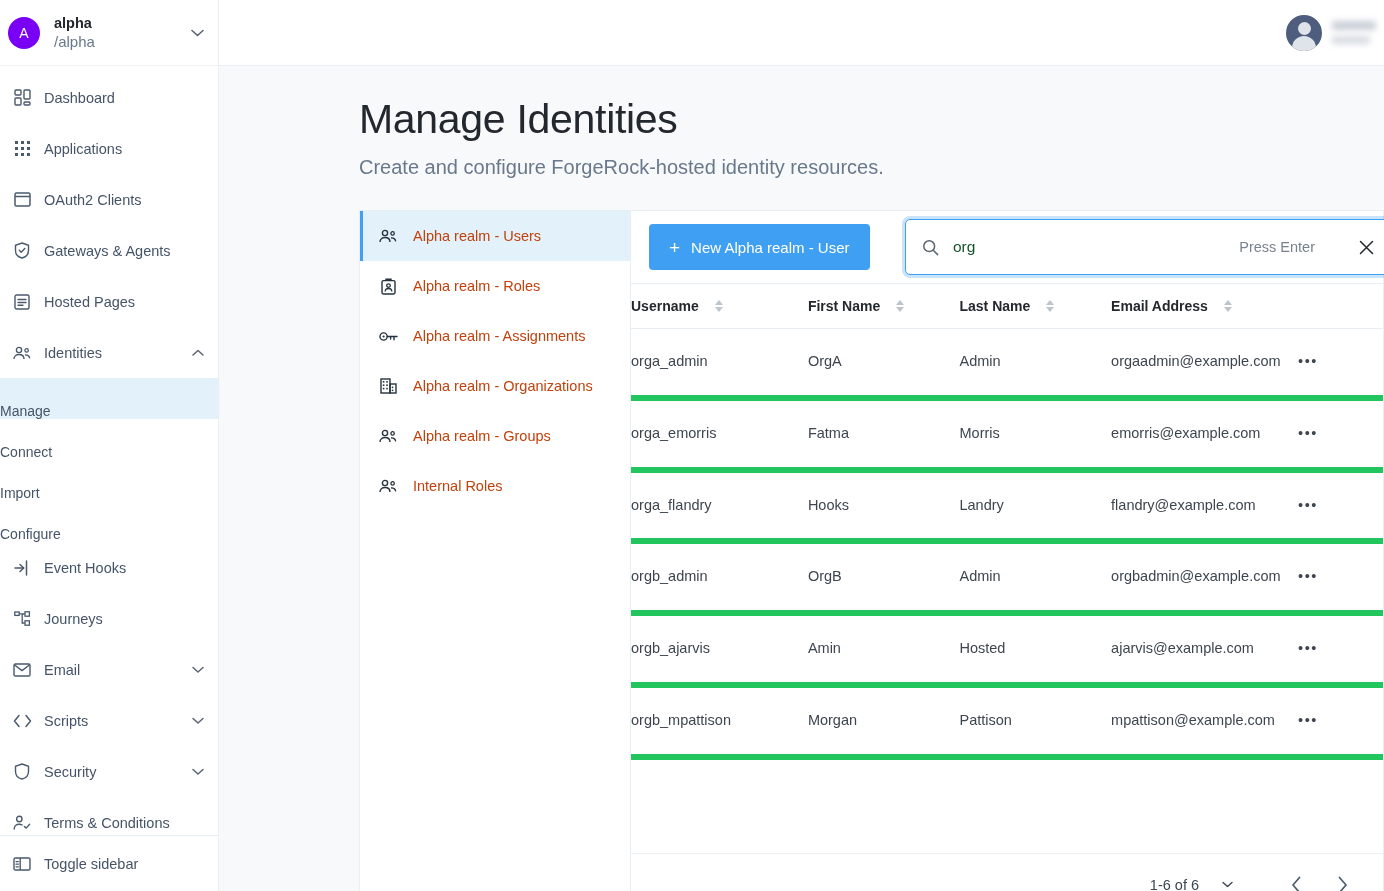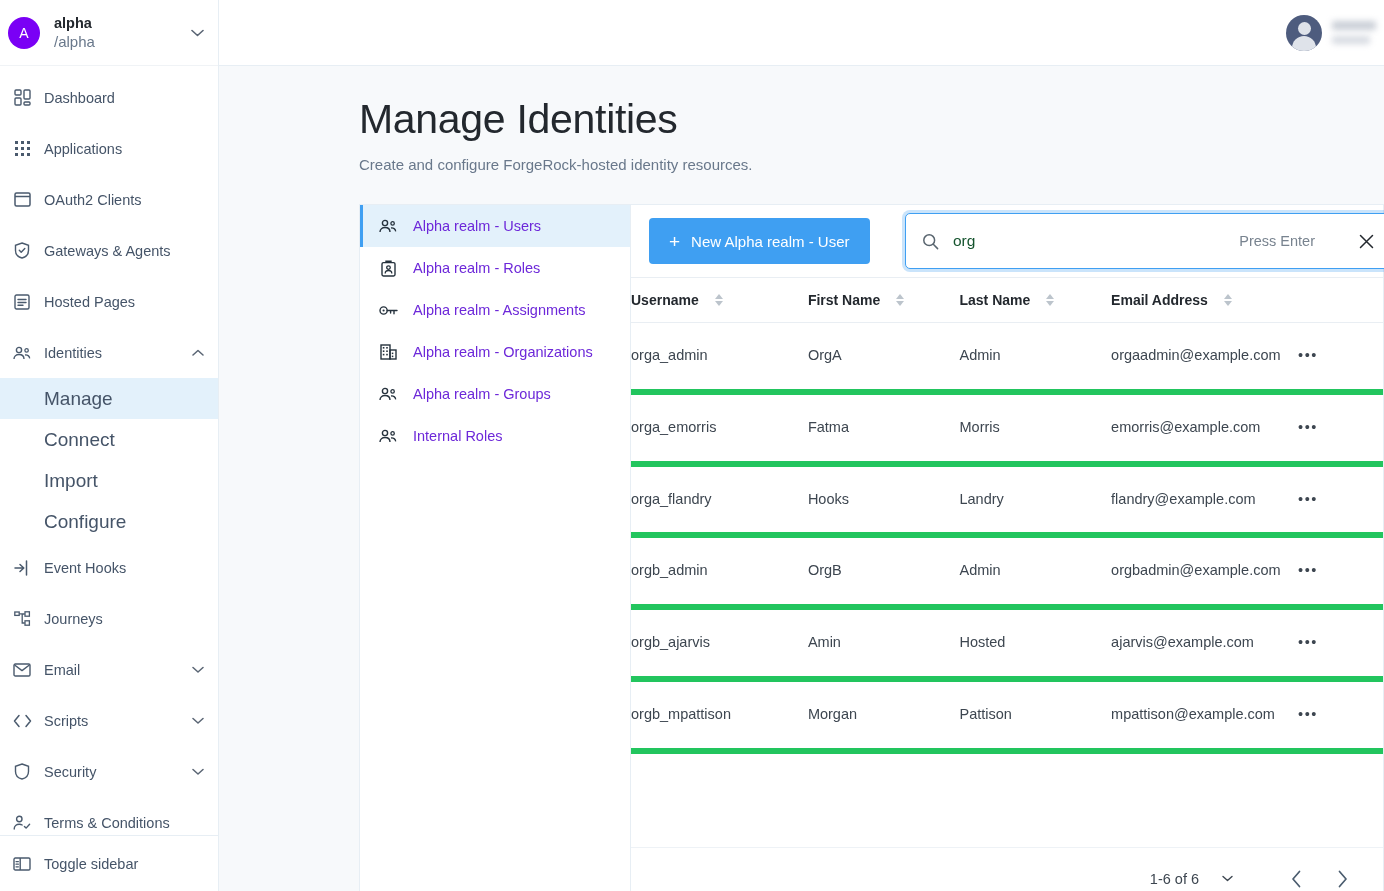--- a/index.html
+++ b/index.html
@@ -49,23 +49,23 @@
     font-size: 14.5px;
   }
   .nav-item .nic {
     width: 44px; flex: 0 0 44px;
     display: flex; align-items: center; justify-content: center;
     color: #4a5a6d;
   }
   .nav-item .nlabel { flex: 1 1 auto; }
   .nav-item .ncaret { color: #5a6574; font-size: 10px; line-height: 1; }
   .nav-sub {
-    display: flex; align-items: center;
-    height: 41px; font-size: 19px; color: #455468;
-    padding-left: 44px; cursor: pointer;
+    display: flex; align-items: flex-end;
+    height: 41px; font-size: 14px; color: #455468;
+    cursor: pointer;
   }
   .nav-sub.active { background: #e3f1fb; }
 
   .sidebar-bottom {
     position: absolute; left: 0; right: 0; bottom: 0;
     border-top: 1px solid #e7eef4;
     background: #fff;
   }
   .toggle-row {
     display: flex; align-items: center; height: 55px;
@@ -100,35 +100,35 @@
   .blurtext { display: flex; flex-direction: column; gap: 6px; width: 44px; }
   .blur1 { height: 9px; background: #c9ced6; border-radius: 2px; filter: blur(3px); width: 44px; }
   .blur2 { height: 8px; background: #d6dae1; border-radius: 2px; filter: blur(3px); width: 38px; }
 
   .page-body {
     flex: 1 1 auto; background: #f7f9fb;
     overflow: hidden; position: relative;
   }
   .page-head { padding: 30px 0 0 140px; }
   .page-title { font-size: 41px; font-weight: 400; color: #23282e; letter-spacing: -0.3px; line-height: 1.15; }
-  .page-sub { font-size: 15px; color: #69788b; margin-top: 13px; }
+  .page-sub { font-size: 20px; color: #69788b; margin-top: 13px; }
 
   .content-row { display: flex; margin-top: 31px; padding-left: 140px; }
 
   
   .tabcard {
     width: 271px; flex: 0 0 271px;
     background: #fff;
     border: 1px solid #e7eef4;
     border-right: none;
     min-height: 706px;
   }
   .tab-item {
     display: flex; align-items: center;
-    height: 42px; font-size: 14.5px; color: #6d28d9;
+    height: 50px; font-size: 14.5px; color: #c2410c;
     border-left: 3px solid transparent;
     cursor: pointer;
   }
   .tab-item.active { background: #e3f1fb; border-left-color: #3f9ff2; }
   .tab-item .tic { width: 50px; flex: 0 0 50px; display: flex; align-items: center; justify-content: center; color: #26323d; }
   .tab-item.active .tic { color: #26323d; }
 
   
   .tablecard {
     flex: 1 1 auto; background: #fff;

